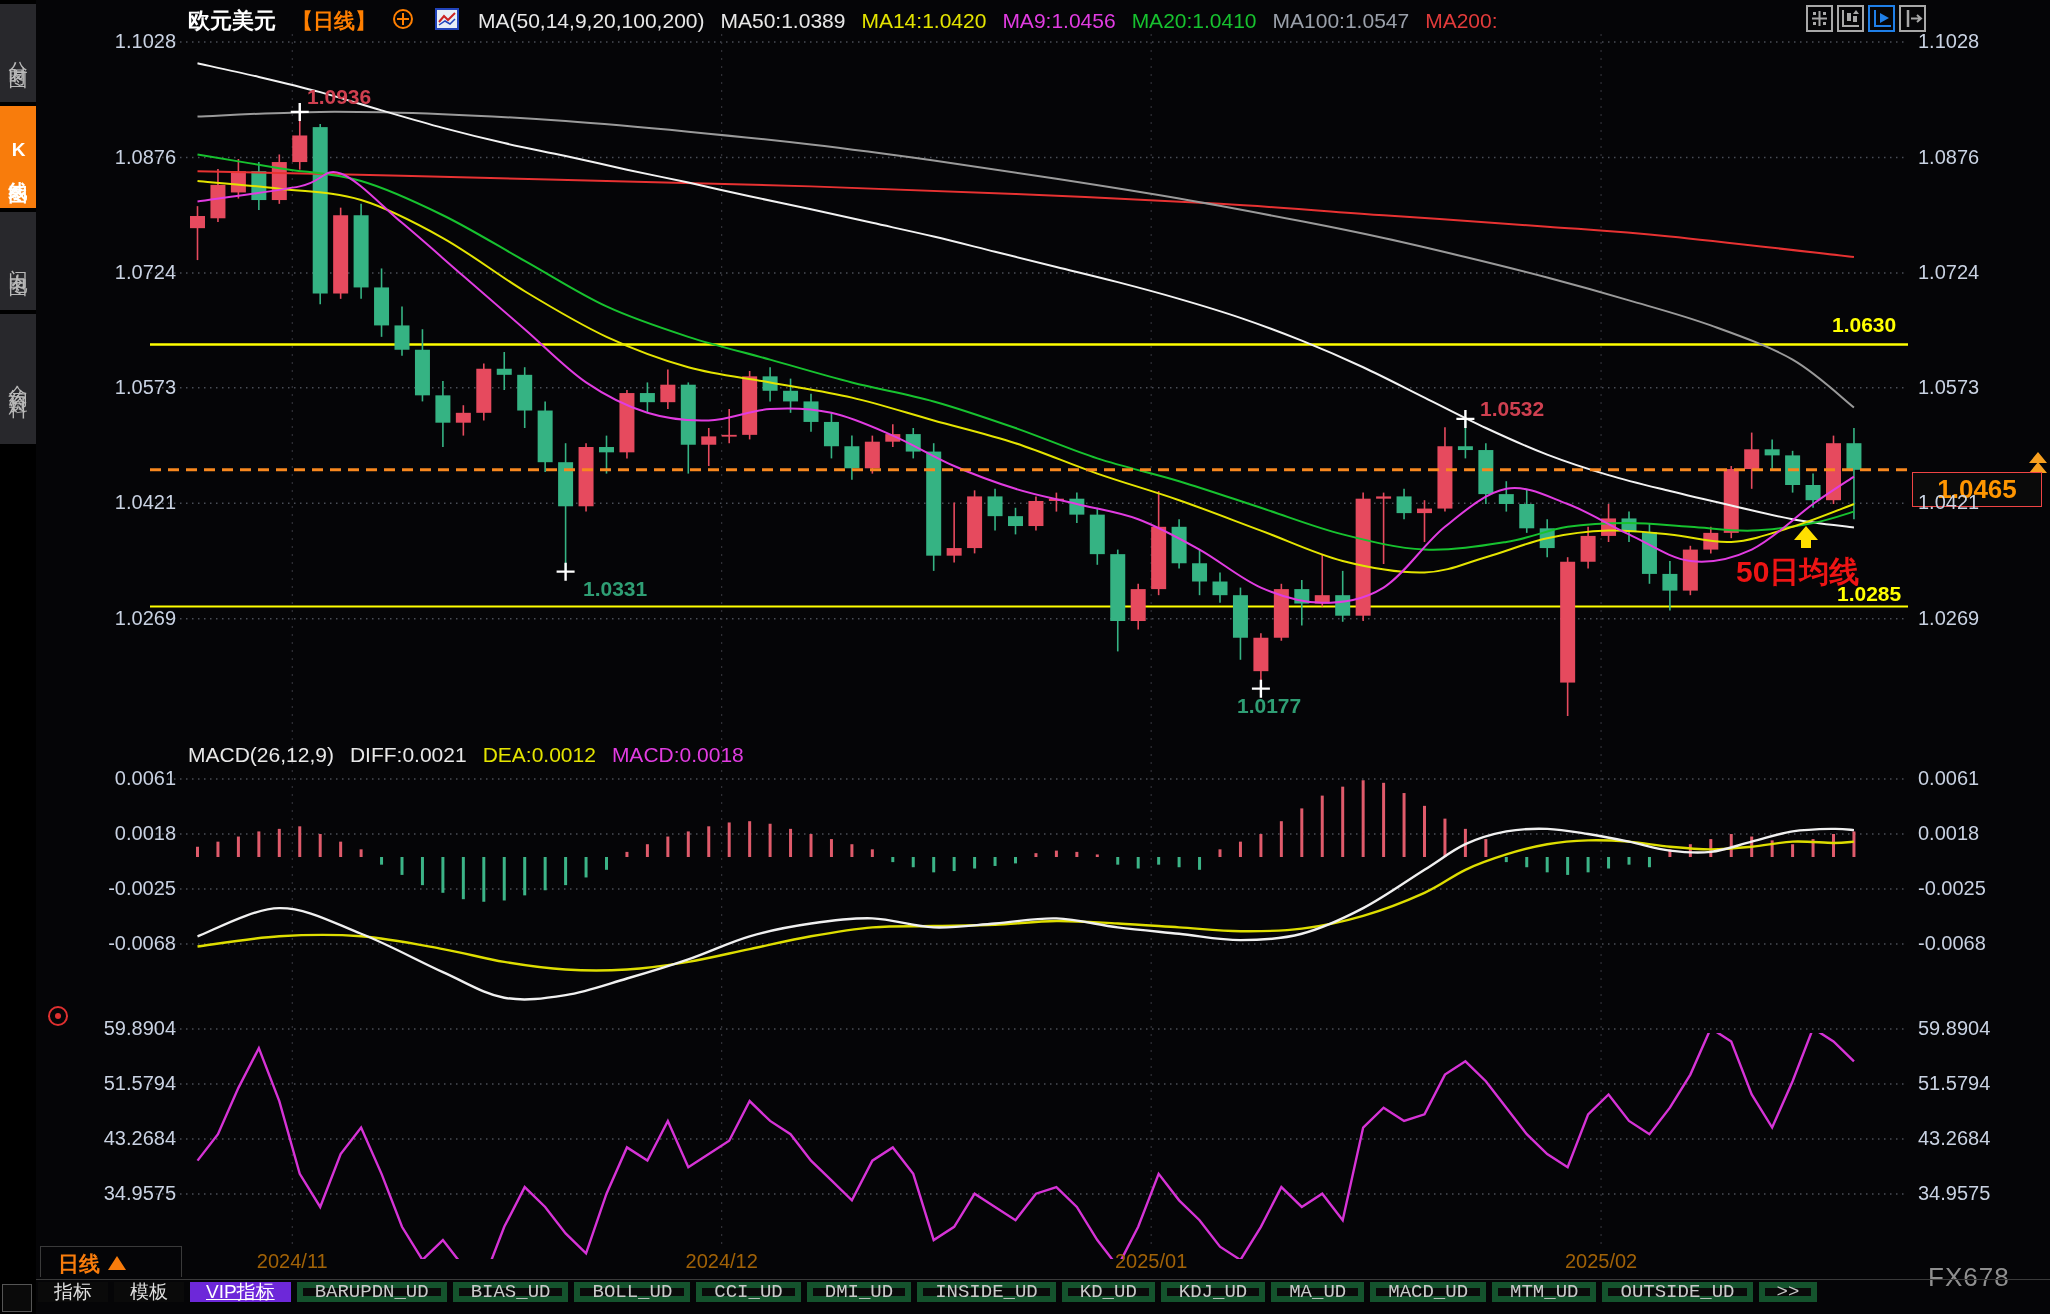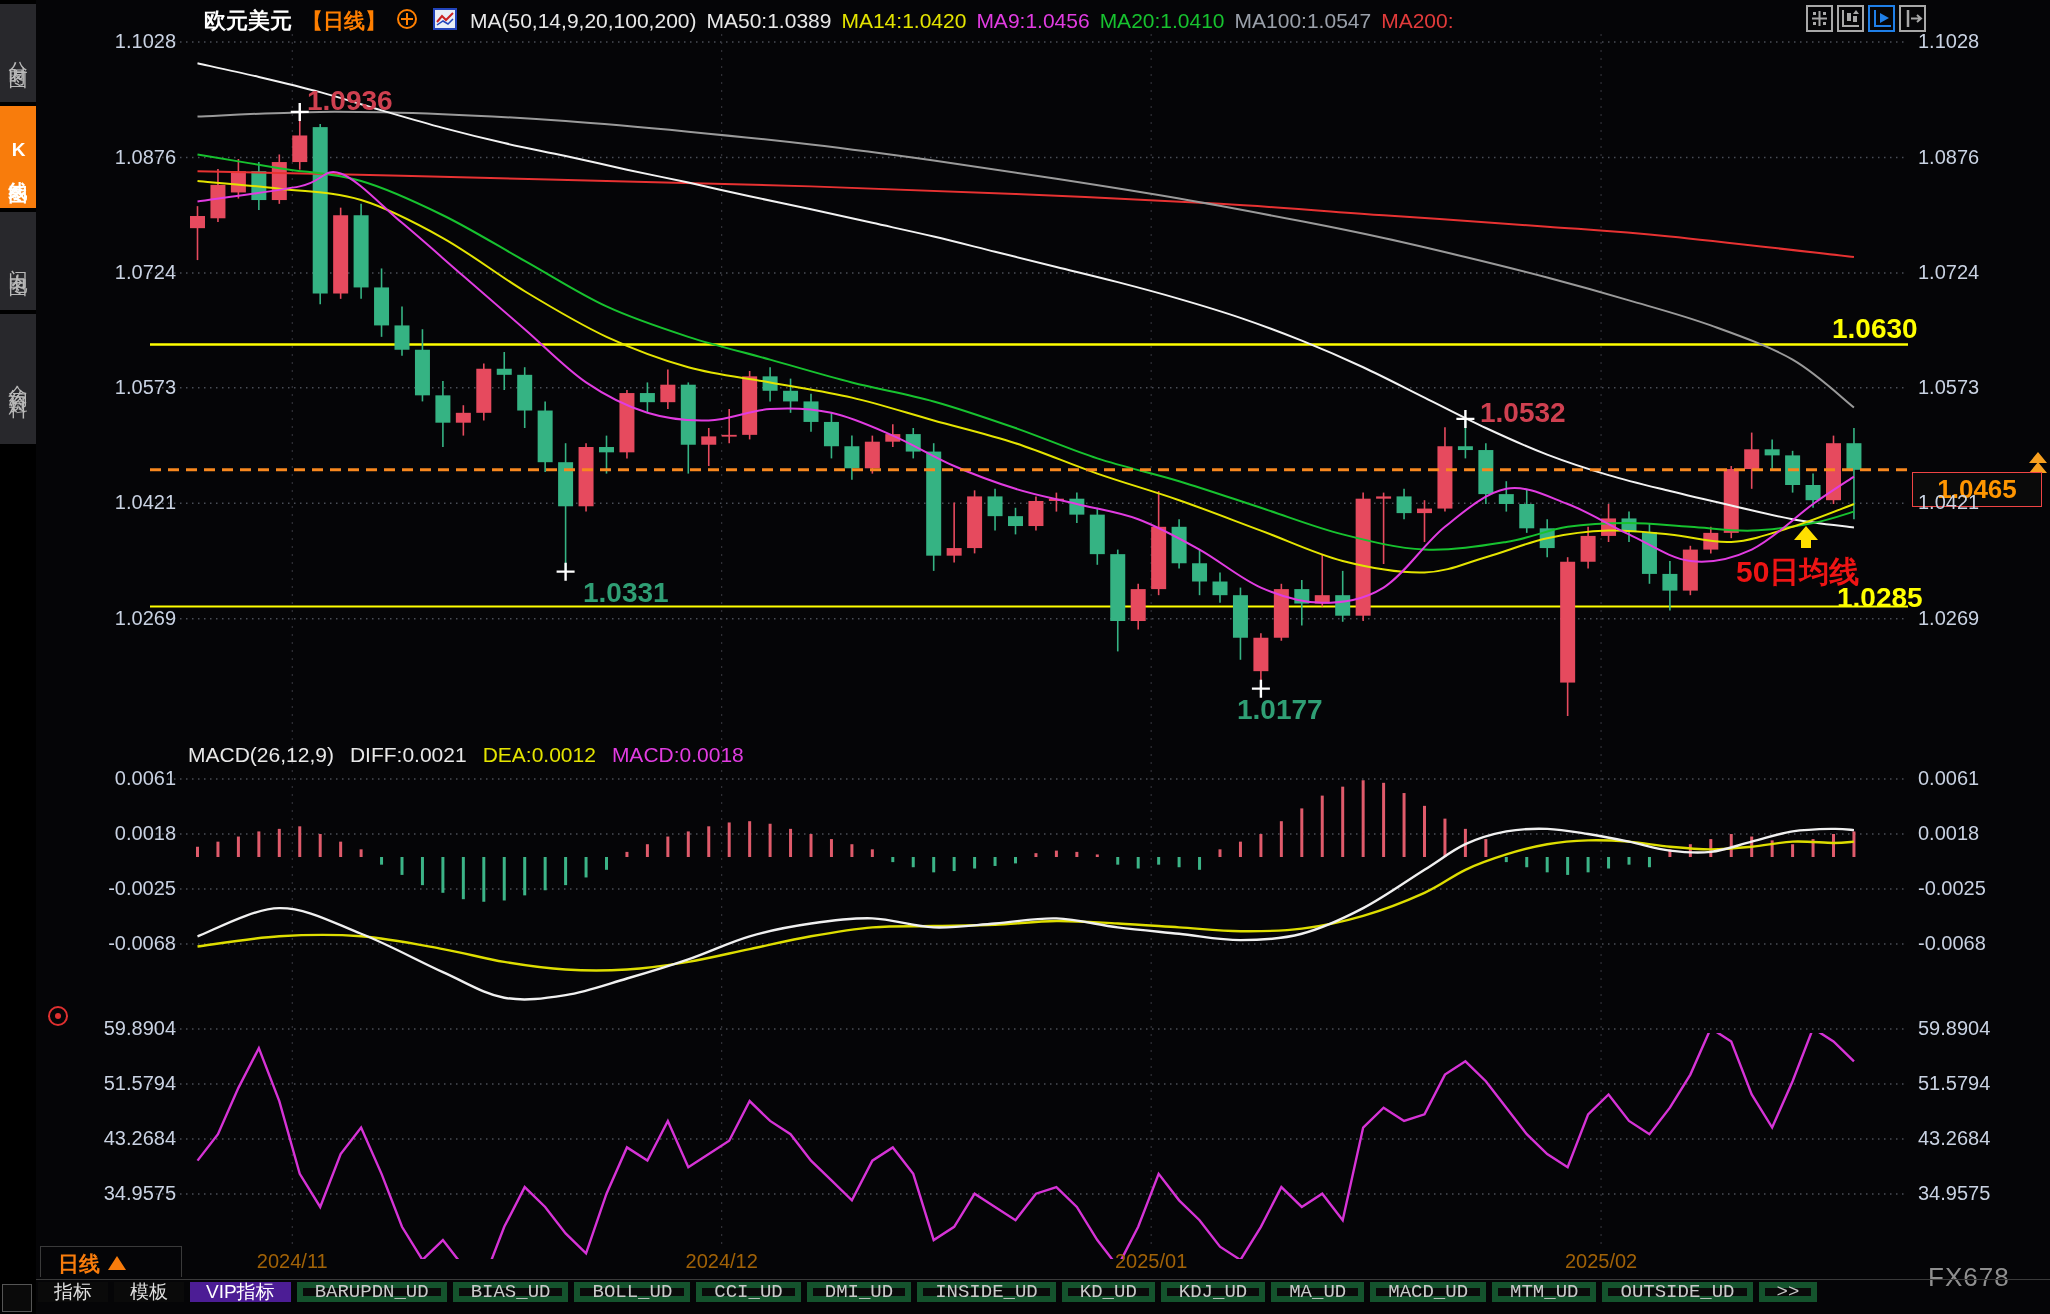--- a/index.html
+++ b/index.html
@@ -10,46 +10,46 @@
   .side-item{position:absolute;left:0;width:36px;display:flex;align-items:center;justify-content:center;
      writing-mode:vertical-lr;text-orientation:upright;font-size:19px;letter-spacing:5px;
      color:#b9b9b9;background:#28282c;cursor:pointer;}
   .side-item.active{background:#f87c0c;color:#fff;font-weight:bold;}
   
   #cv{position:absolute;left:0;top:0;}
   
   .ax{position:absolute;font-size:20px;color:#c9d2e2;white-space:nowrap;}
   .ax.left{width:118px;left:58px;text-align:right;}
   .ax.right{left:1918px;text-align:left;}
-  #hdr{position:absolute;left:204px;top:6px;display:flex;align-items:center;gap:10px;white-space:nowrap;}
+  #hdr{position:absolute;left:188px;top:6px;display:flex;align-items:center;gap:16px;white-space:nowrap;}
   #hdr .sym{color:#fff;font-size:22px;font-weight:bold;}
   #hdr .per{color:#ff7f00;font-size:21px;font-weight:bold;}
   #hdr .ma{font-size:21px;}
   .c-w{color:#e8e8e8;} .c-y{color:#e4e400;} .c-m{color:#e13ce1;} .c-g{color:#17c22f;}
   .c-gy{color:#9aa0aa;} .c-r{color:#e23b3b;text-align:center;}
   .subhdr{position:absolute;left:188px;display:flex;gap:16px;font-size:21px;white-space:nowrap;}
-  .anno{position:absolute;font-size:28px;font-weight:bold;white-space:nowrap;}
+  .anno{position:absolute;font-size:21px;font-weight:bold;white-space:nowrap;}
   .anno.red{color:#cf4050;}
   .anno.teal{color:#2f9e74;}
   .anno.yel{color:#ffff00;}
   #ma50note{position:absolute;left:1736px;top:552px;color:#ee1414;font-size:30px;font-weight:bold;}
   #badge{position:absolute;left:1912px;top:472px;width:128px;height:33px;border:1px solid #ef4444;
      background:#0a0a0a;color:#ff9500;font-size:26px;font-weight:bold;display:flex;
      align-items:center;justify-content:center;}
   #months div{position:absolute;top:1250px;width:140px;text-align:center;font-size:20px;color:#a16207;}
   #plabel{position:absolute;left:58px;top:1250px;color:#f87c0c;font-size:21px;font-weight:bold;cursor:pointer;}
   #plabel .tri{display:inline-block;margin-left:8px;width:0;height:0;border-left:9px solid transparent;
      border-right:9px solid transparent;border-bottom:14px solid #f87c0c;vertical-align:1px;}
   #wm{position:absolute;left:1928px;top:1262px;color:#8f8f8f;font-size:26px;letter-spacing:1px;}
   
   #tabs{position:absolute;left:38px;top:1282px;height:20px;display:flex;gap:6px;align-items:stretch;}
   .tab{display:flex;align-items:center;padding:0 12px;font-family:"Liberation Mono",monospace;
      font-size:19px;color:#c9c9c9;border:6px solid #14532d;background:#0a0a0a;cursor:pointer;white-space:nowrap;}
   .tab.cn{font-family:"Liberation Sans","DejaVu Sans",sans-serif;border:none;color:#e0e0e0;padding:0 16px;}
-  .tab.cn.active{background:#4c1d95;color:#fff;}
+  .tab.cn.active{background:#6d28d9;color:#fff;text-decoration:underline;}
   #corner{position:absolute;left:2px;top:1284px;width:28px;height:26px;border:1px solid #555;background:#0a0a0a;}
   #axline{position:absolute;left:36px;top:1279px;width:2014px;height:1px;background:#3a3a3a;}
   #tbox{position:absolute;left:40px;top:1246px;width:140px;height:30px;border:1px solid #3a3a3a;border-bottom:none;}
   
   #tools{position:absolute;left:1806px;top:5px;display:flex;gap:4px;}
   .tool{width:27px;height:27px;cursor:pointer;}
 </style>
 </head>
 <body>
 

